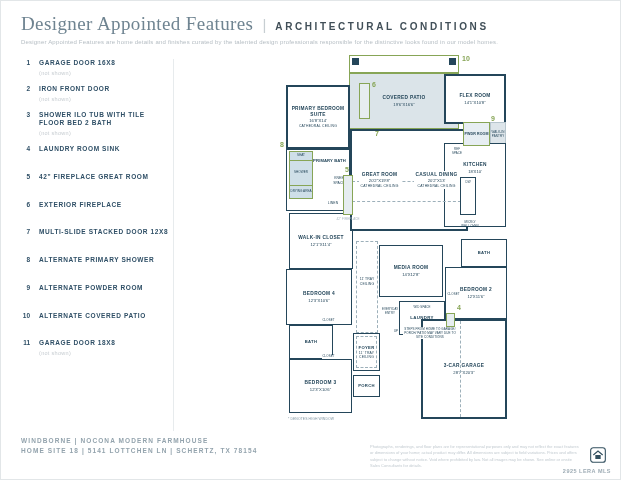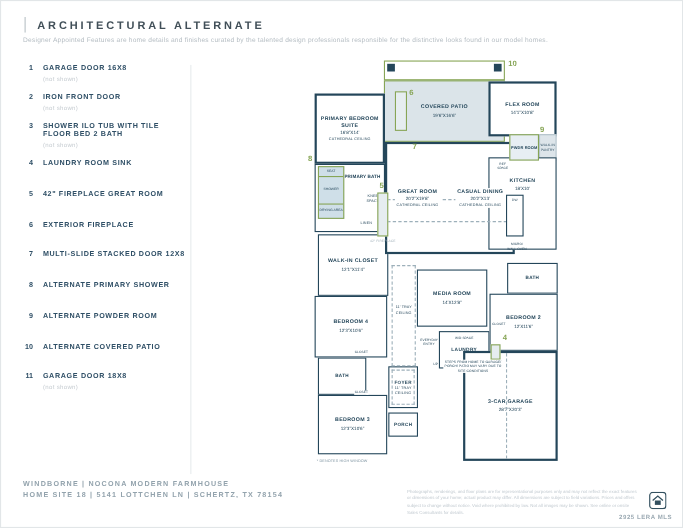--- a/index.html
+++ b/index.html
@@ -53,22 +53,23 @@
   .logo{position:absolute;right:14px;top:446px;width:16px;height:16px}
   .mls{position:absolute;right:9px;top:467px;font-size:5.5px;letter-spacing:.5px;color:#9dabb4;font-weight:600}
 </style>
 </head>
 <body>
 
 <div class="page">
 
   <div class="hdr">
     <div class="titlerow">
+      <span class="title">Designer Appointed Features</span>
       <span class="sep">|</span>
-      <span class="tag">ARCHITECTURAL ALTERNATE</span>
+      <span class="tag">ARCHITECTURAL CONDITIONS</span>
     </div>
     <div class="desc">Designer Appointed Features are home details and finishes curated by the talented design professionals responsible for the distinctive looks found in our model homes.</div>
   </div>
 
   <div class="features">
     <div class="feat noted">
       <span class="fnum">1</span>
       <div>
           <div class="flabel">GARAGE DOOR 16X8</div>
            <div class="fnote">(not shown)</div>

